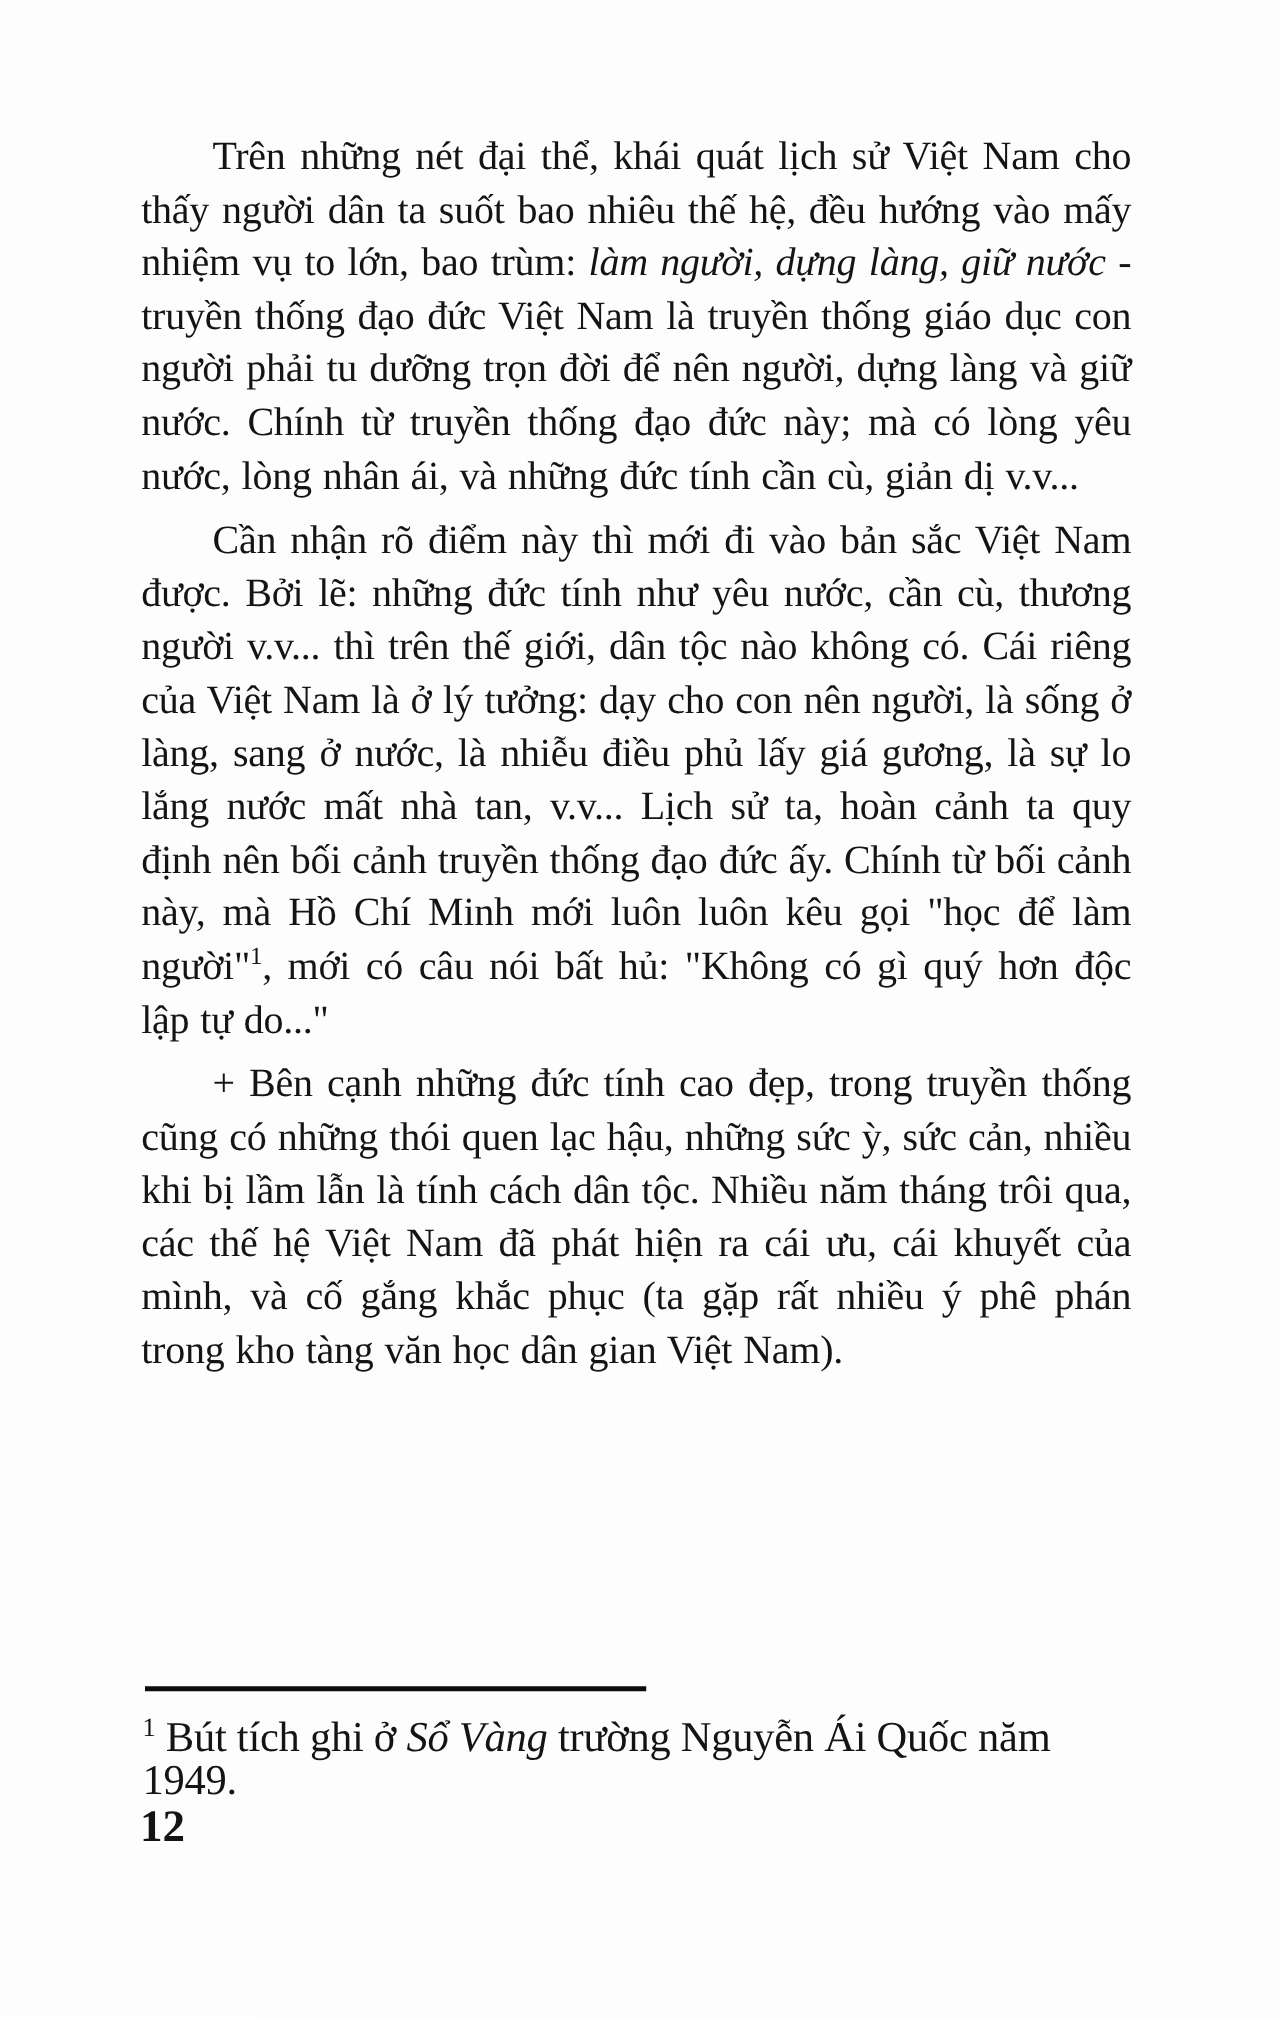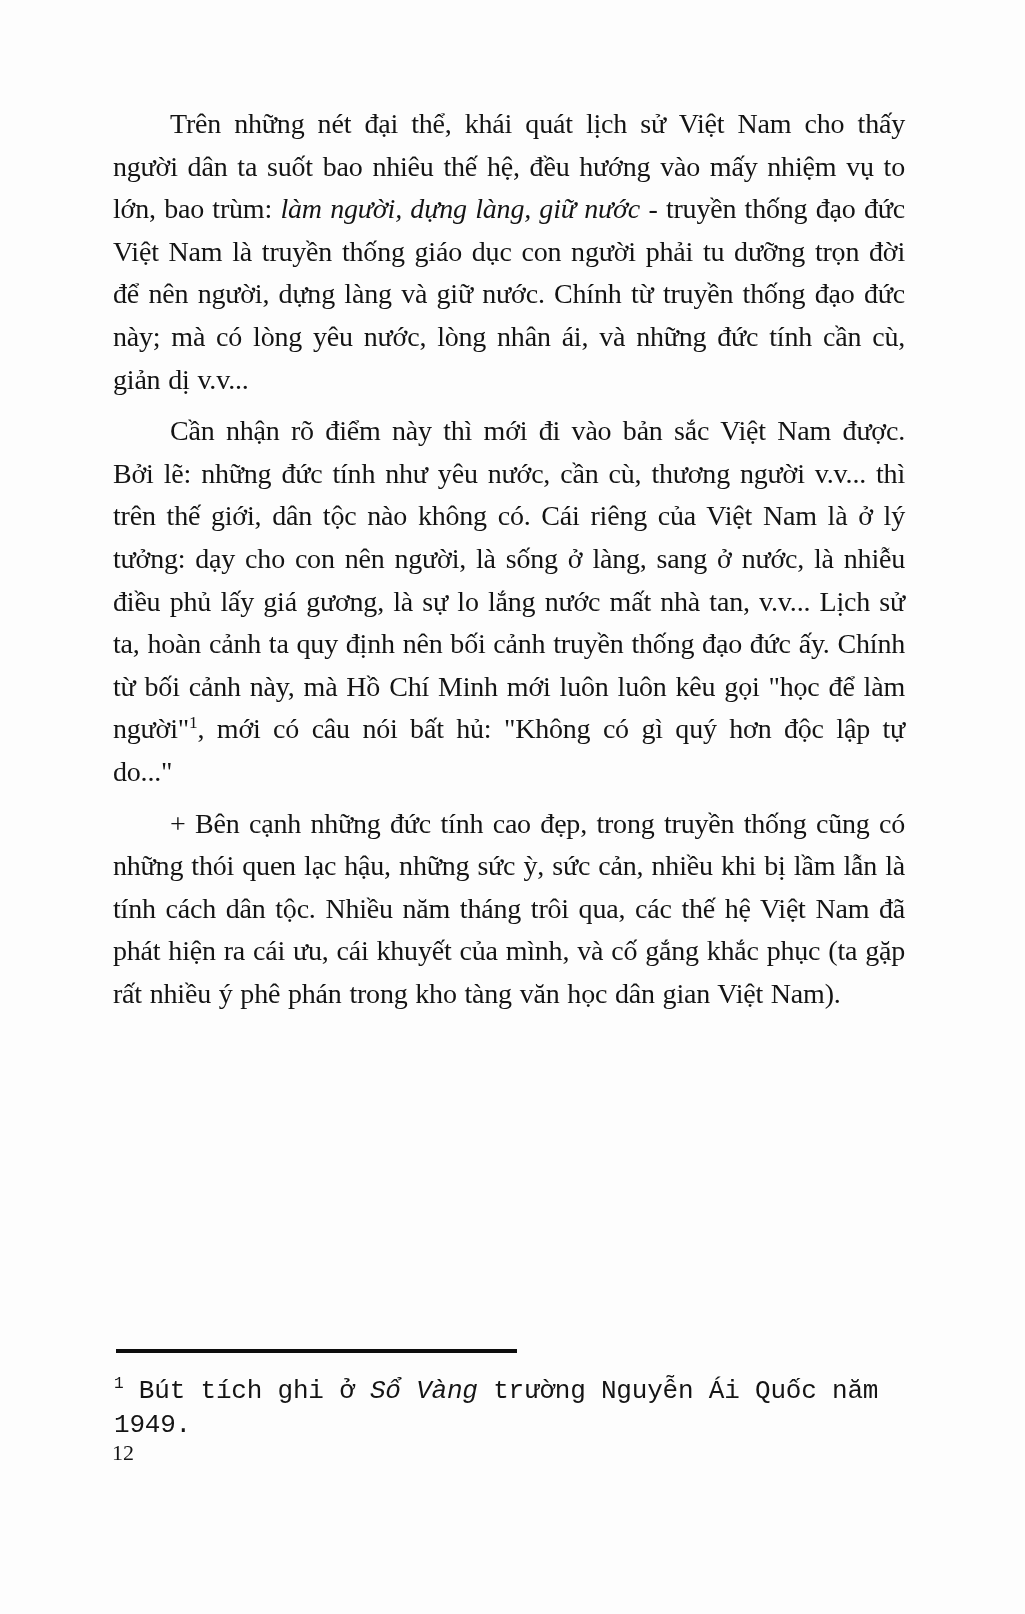--- a/index.html
+++ b/index.html
@@ -17,21 +17,21 @@
     overflow: hidden;
   }
   .body-text {
     position: absolute;
     left: 113px;
     top: 103px;
     width: 792px;
   }
   .para {
     margin: 0 0 9px 0;
-    font-size: 28px;
+    font-size: 32px;
     line-height: 42.6px;
     text-align: justify;
     text-indent: 57px;
     letter-spacing: -0.2px;
     word-spacing: 1px;
   }
   .para i, .footnote i {
     font-style: italic;
   }
   sup.fnref {
@@ -45,31 +45,30 @@
     top: 1349px;
     width: 401px;
     height: 4px;
     background: #0d0d0d;
   }
   .footnote {
     position: absolute;
     left: 114px;
     top: 1374px;
     width: 800px;
-    font-size: 26px;
+    font-size: 34px;
     line-height: 34px;
     letter-spacing: -0.2px;
-    font-family: Liberation Mono, monospace;
   }
   .page-number {
     position: absolute;
     left: 112px;
     top: 1440px;
-    font-size: 22px;
-    font-weight: normal;
+    font-size: 36px;
+    font-weight: bold;
   }
 </style>
 </head>
 <body>
 
 <div class="page">
 
   <div class="body-text">
 
     <p class="para"><span>Trên những nét đại thể, khái quát lịch sử Việt Nam cho thấy người dân ta suốt bao nhiêu thế hệ, đều hướng vào mấy nhiệm vụ to lớn, bao trùm: </span><i>làm người, dựng làng, giữ nước -</i><span> truyền thống đạo đức Việt Nam là truyền thống giáo dục con người phải tu dưỡng trọn đời để nên người, dựng làng và giữ nước. Chính từ truyền thống đạo đức này; mà có lòng yêu nước, lòng nhân ái, và những đức tính cần cù, giản dị v.v...</span></p>

